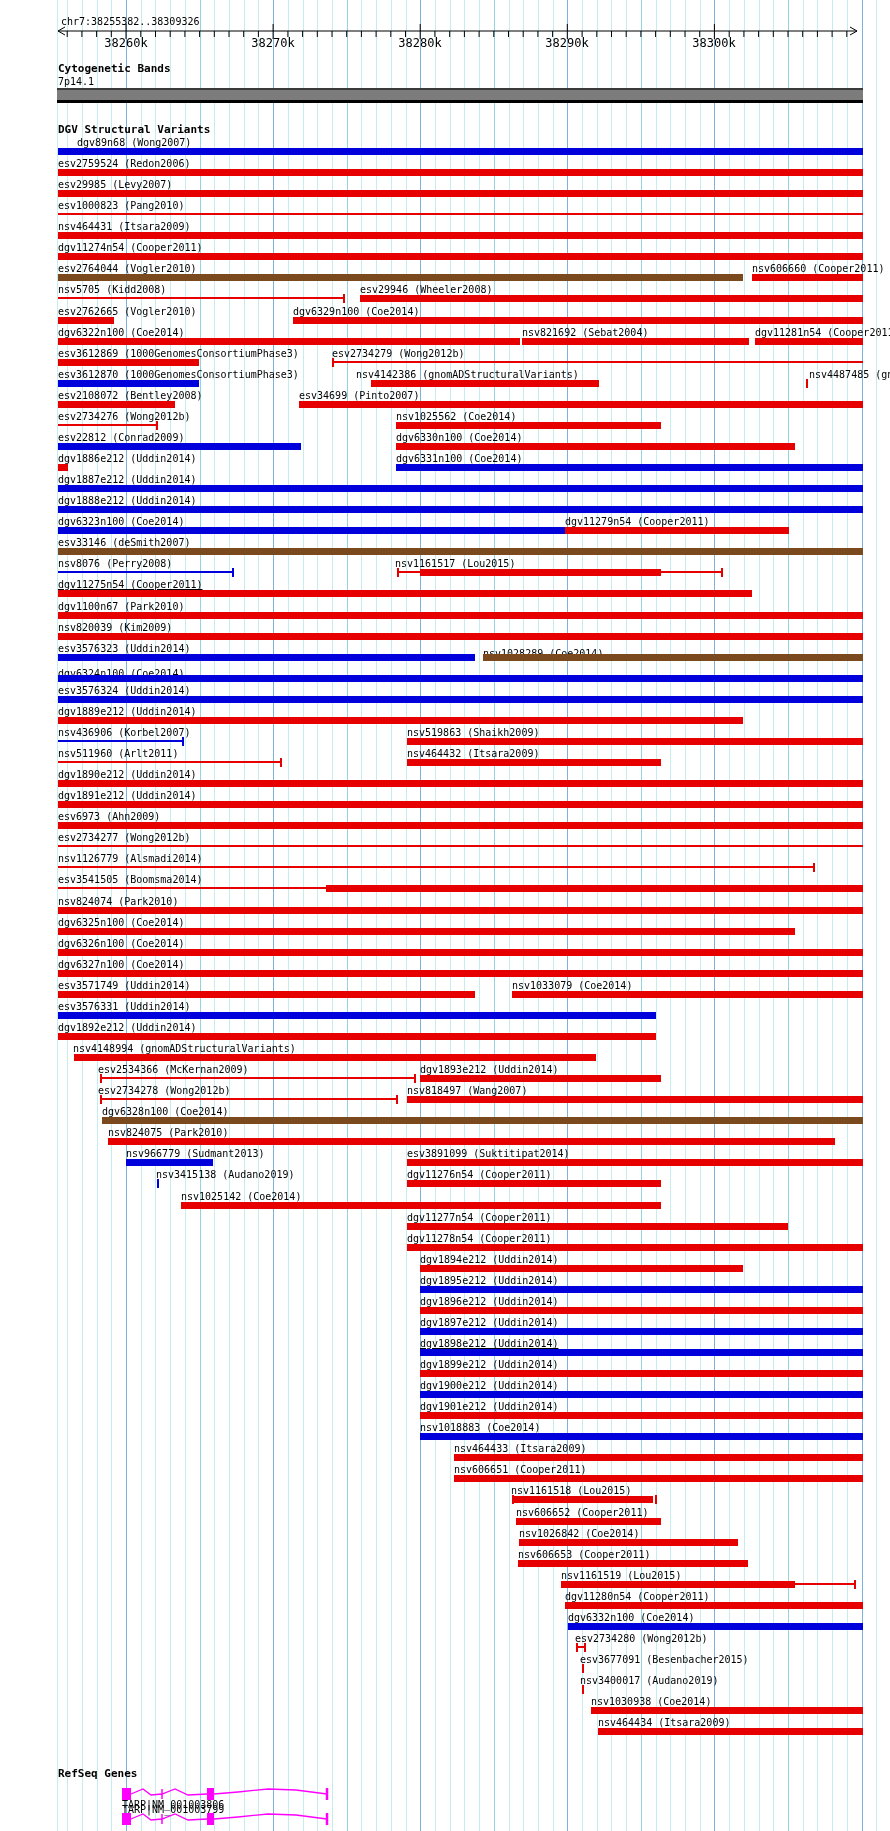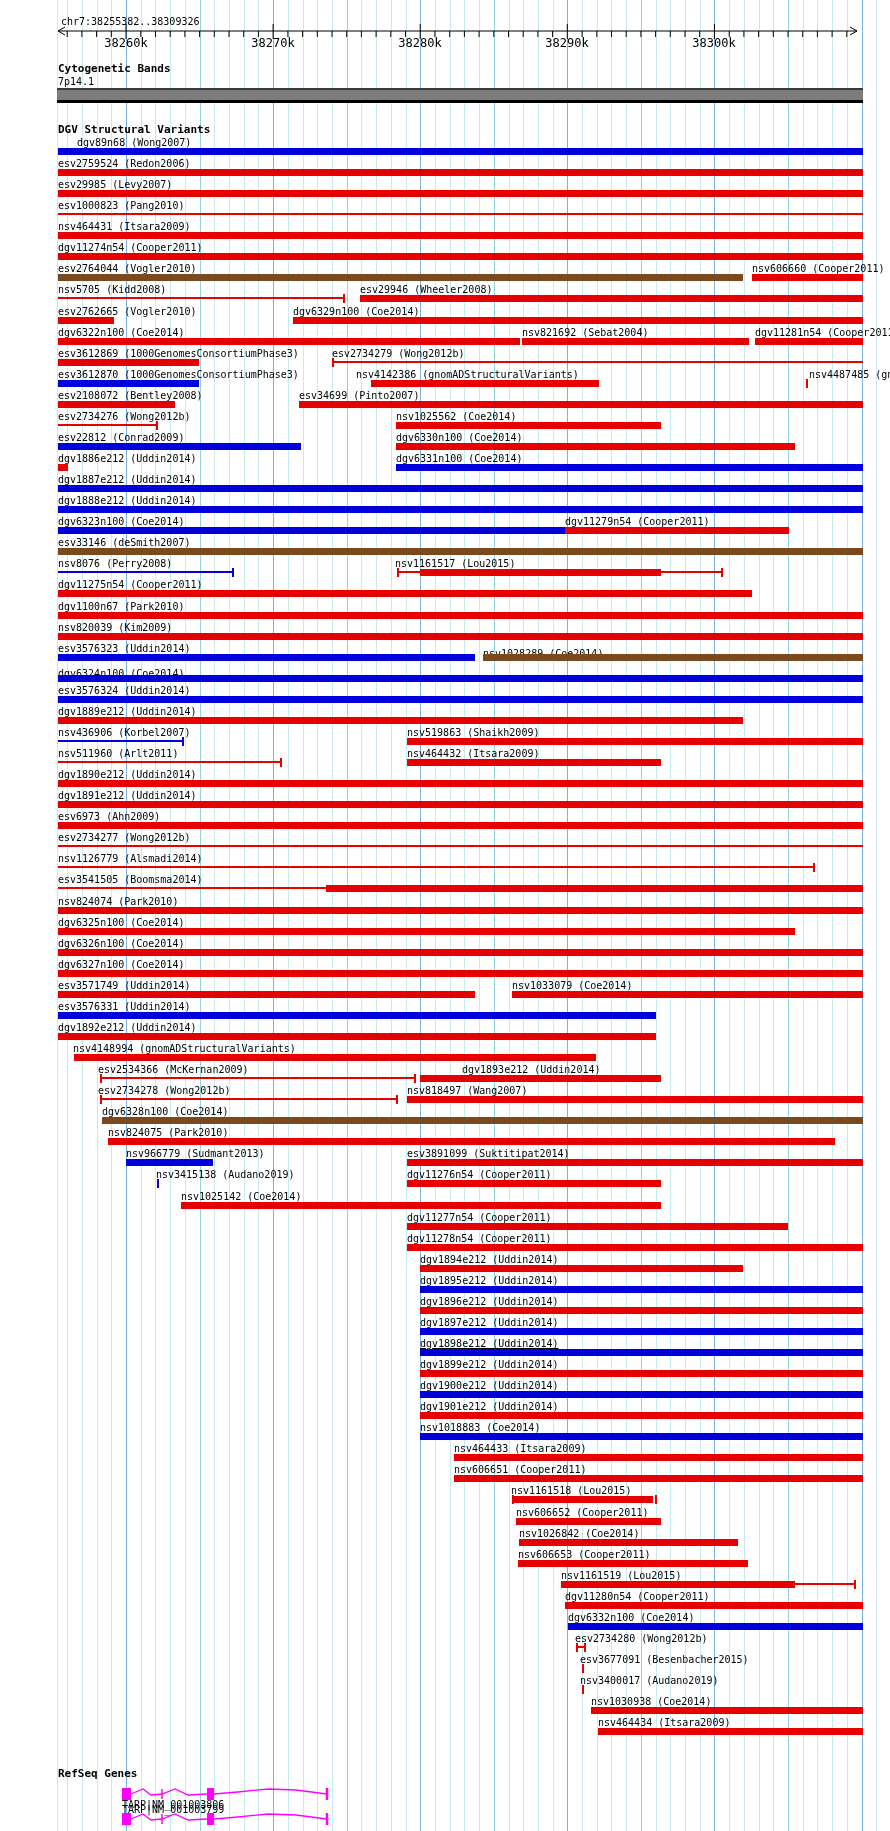--- a/index.html
+++ b/index.html
@@ -224,21 +224,21 @@
       <div class="seg" style="background: rgb(122, 74, 30); left: 58px; width: 805px; top: 548px; height: 7px;"></div>
       <div class="lbl" style="left: 58px; top: 558px;">nsv8076 (Perry2008)</div>
       <div class="seg" style="background: rgb(0, 0, 221); left: 58px; width: 174px; top: 571px; height: 2px;"></div>
       <div class="seg" style="background: rgb(0, 0, 221); left: 232px; width: 2px; top: 568px; height: 9px;"></div>
       <div class="lbl" style="left: 395px; top: 558px;">nsv1161517 (Lou2015)</div>
       <div class="seg" style="background: rgb(230, 0, 0); left: 397px; width: 2px; top: 568px; height: 9px;"></div>
       <div class="seg" style="background: rgb(230, 0, 0); left: 397px; width: 23px; top: 571px; height: 2px;"></div>
       <div class="seg" style="background: rgb(230, 0, 0); left: 420px; width: 241px; top: 569px; height: 7px;"></div>
       <div class="seg" style="background: rgb(230, 0, 0); left: 661px; width: 60px; top: 571px; height: 2px;"></div>
       <div class="seg" style="background: rgb(230, 0, 0); left: 721px; width: 2px; top: 568px; height: 9px;"></div>
-      <div class="lbl" style="left: 58px; top: 579px;">dgv11275n54 (Cooper2011)</div>
+      <div class="lbl" style="left: 58px; top: 579px; text-decoration: underline;">dgv11275n54 (Cooper2011)</div>
       <div class="seg" style="background: rgb(230, 0, 0); left: 58px; width: 694px; top: 590px; height: 7px;"></div>
       <div class="lbl" style="left: 58px; top: 601px;">dgv1100n67 (Park2010)</div>
       <div class="seg" style="background: rgb(230, 0, 0); left: 58px; width: 805px; top: 612px; height: 7px;"></div>
       <div class="lbl" style="left: 58px; top: 622px;">nsv820039 (Kim2009)</div>
       <div class="seg" style="background: rgb(230, 0, 0); left: 58px; width: 805px; top: 633px; height: 7px;"></div>
       <div class="lbl" style="left: 58px; top: 643px;">esv3576323 (Uddin2014)</div>
       <div class="seg" style="background: rgb(0, 0, 221); left: 58px; width: 417px; top: 654px; height: 7px;"></div>
       <div class="lbl" style="left: 483px; top: 648px;">nsv1028289 (Coe2014)</div>
       <div class="seg" style="background: rgb(122, 74, 30); left: 483px; width: 380px; top: 654px; height: 7px;"></div>
       <div class="lbl" style="left: 58px; top: 668px;">dgv6324n100 (Coe2014)</div>
@@ -286,21 +286,21 @@
       <div class="lbl" style="left: 58px; top: 1001px;">esv3576331 (Uddin2014)</div>
       <div class="seg" style="background: rgb(0, 0, 221); left: 58px; width: 598px; top: 1012px; height: 7px;"></div>
       <div class="lbl" style="left: 58px; top: 1022px;">dgv1892e212 (Uddin2014)</div>
       <div class="seg" style="background: rgb(230, 0, 0); left: 58px; width: 598px; top: 1033px; height: 7px;"></div>
       <div class="lbl" style="left: 73px; top: 1043px;">nsv4148994 (gnomADStructuralVariants)</div>
       <div class="seg" style="background: rgb(230, 0, 0); left: 74px; width: 522px; top: 1054px; height: 7px;"></div>
       <div class="lbl" style="left: 98px; top: 1064px;">esv2534366 (McKernan2009)</div>
       <div class="seg" style="background: rgb(230, 0, 0); left: 100px; width: 2px; top: 1074px; height: 9px;"></div>
       <div class="seg" style="background: rgb(230, 0, 0); left: 100px; width: 314px; top: 1077px; height: 2px;"></div>
       <div class="seg" style="background: rgb(230, 0, 0); left: 414px; width: 2px; top: 1074px; height: 9px;"></div>
-      <div class="lbl" style="left: 420px; top: 1064px; margin-left: 42px;">dgv1893e212 (Uddin2014)</div>
+      <div class="lbl" style="left: 420px; top: 1064px;">dgv1893e212 (Uddin2014)</div>
       <div class="seg" style="background: rgb(230, 0, 0); left: 420px; width: 241px; top: 1075px; height: 7px;"></div>
       <div class="lbl" style="left: 98px; top: 1085px;">esv2734278 (Wong2012b)</div>
       <div class="seg" style="background: rgb(230, 0, 0); left: 100px; width: 2px; top: 1095px; height: 9px;"></div>
       <div class="seg" style="background: rgb(230, 0, 0); left: 100px; width: 296px; top: 1098px; height: 2px;"></div>
       <div class="seg" style="background: rgb(230, 0, 0); left: 396px; width: 2px; top: 1095px; height: 9px;"></div>
       <div class="lbl" style="left: 407px; top: 1085px;">nsv818497 (Wang2007)</div>
       <div class="seg" style="background: rgb(230, 0, 0); left: 407px; width: 456px; top: 1096px; height: 7px;"></div>
       <div class="lbl" style="left: 102px; top: 1106px;">dgv6328n100 (Coe2014)</div>
       <div class="seg" style="background: rgb(122, 74, 30); left: 102px; width: 761px; top: 1117px; height: 7px;"></div>
       <div class="lbl" style="left: 108px; top: 1127px;">nsv824075 (Park2010)</div>

